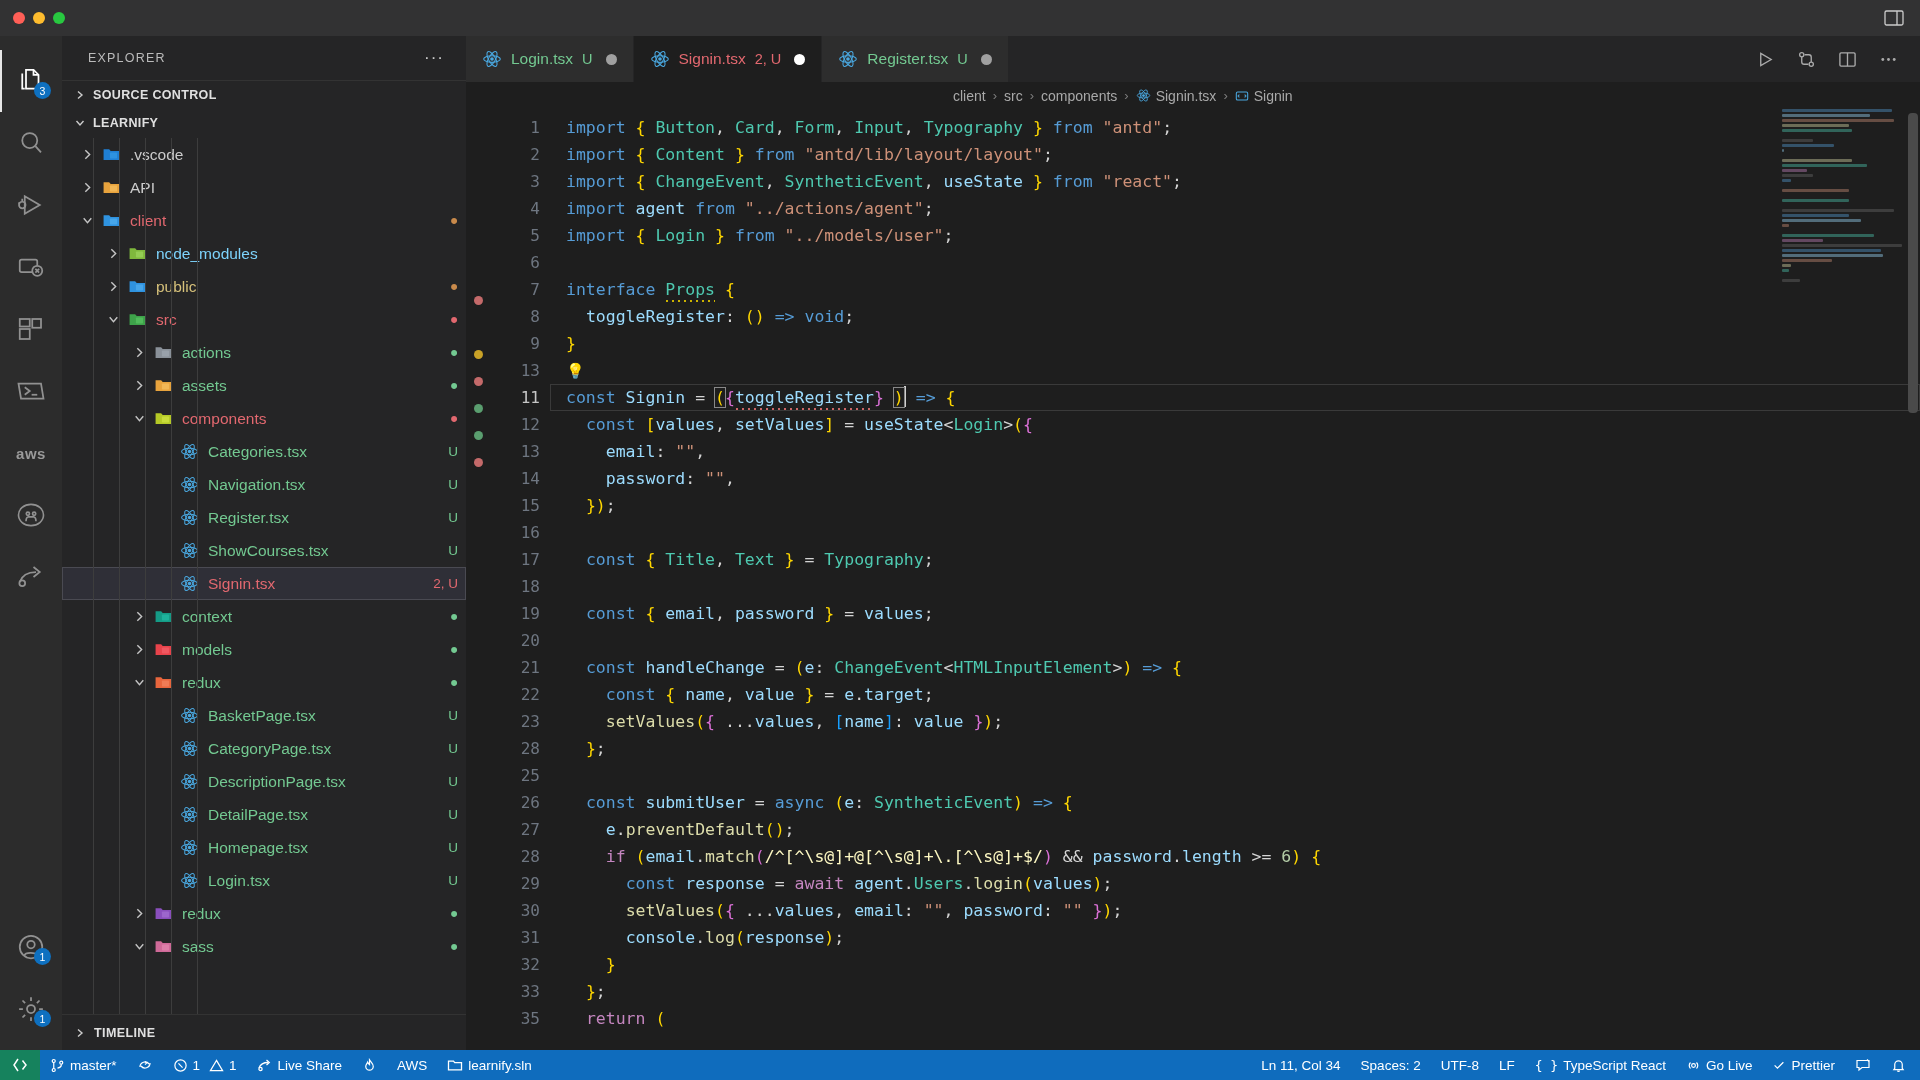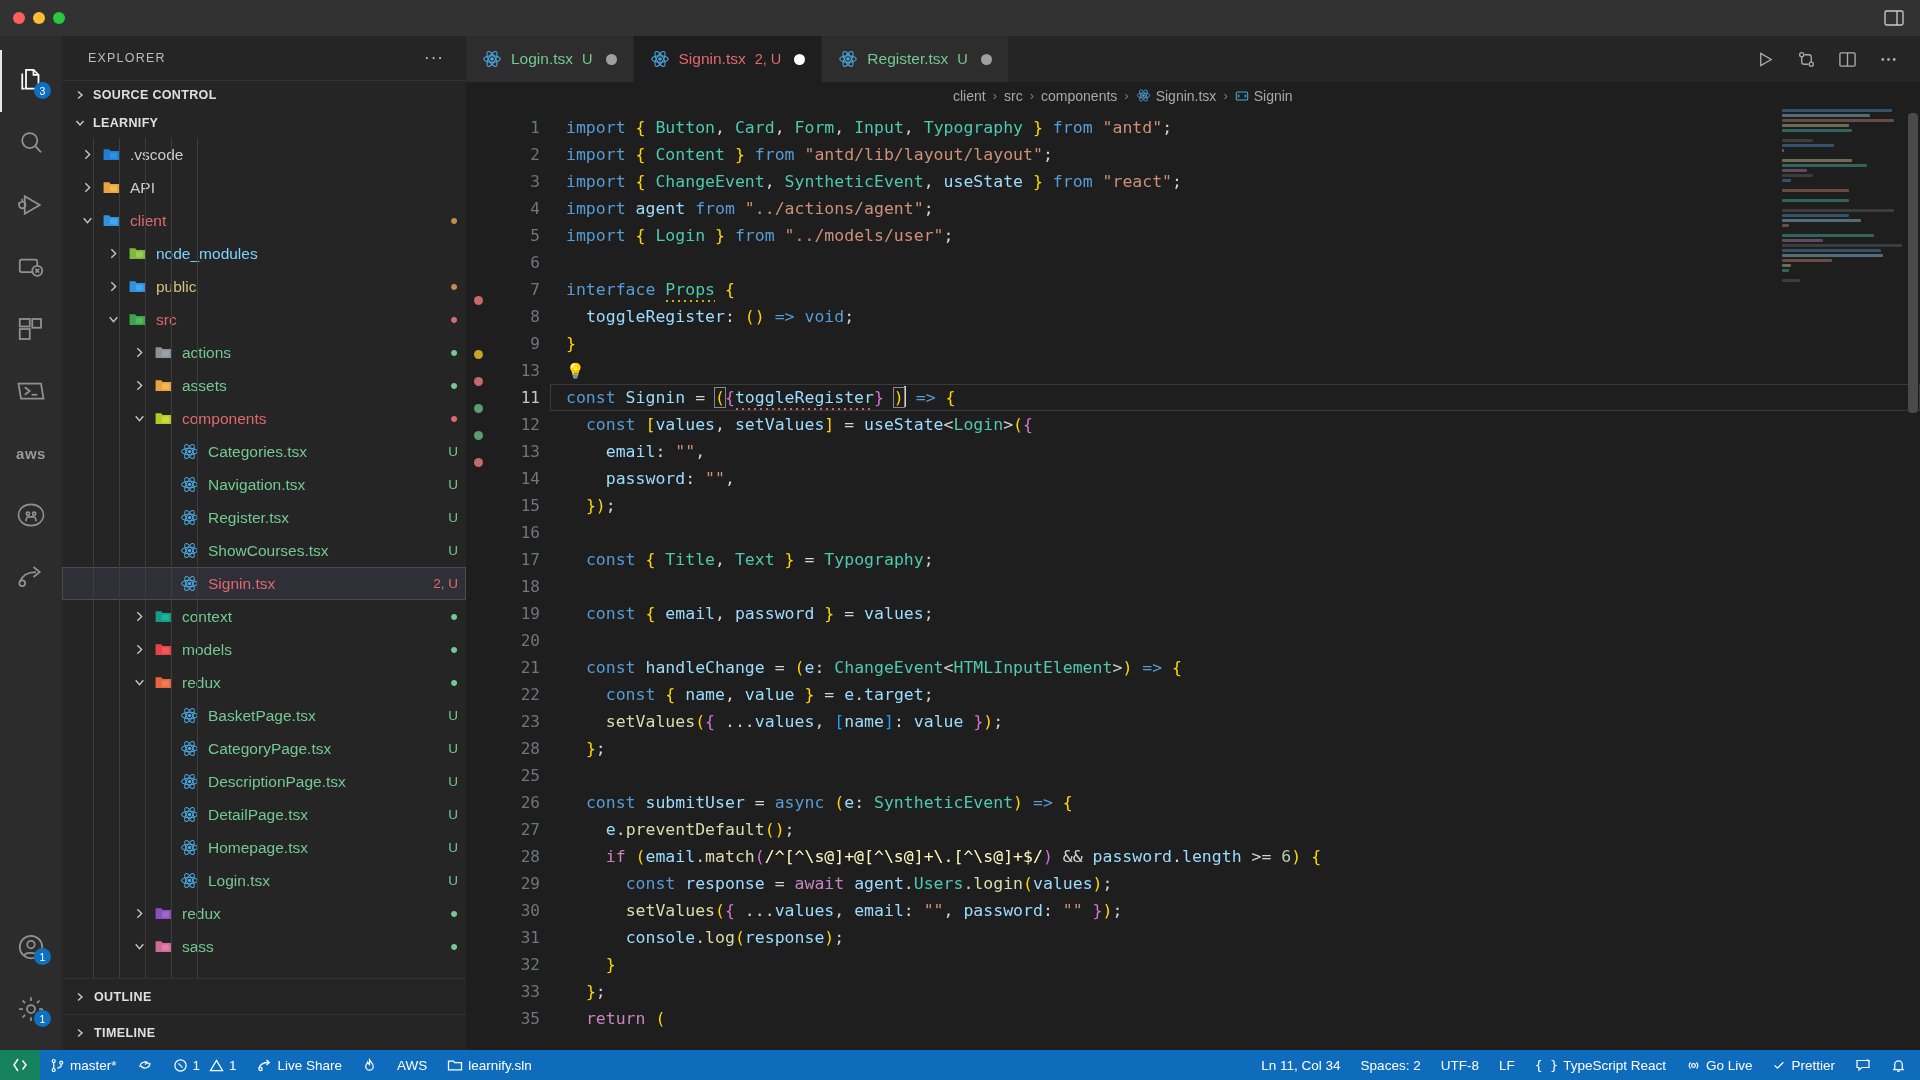--- a/index.html
+++ b/index.html
@@ -707,28 +707,20 @@
             <span class="suffix" style="color:#73c991;font-size:22px;line-height:10px">•</span>
           </div>
           <div class="guide" style="left: 31px;"></div>
           <div class="guide" style="left: 57px;"></div>
           <div class="guide" style="left: 83px;"></div>
           <div class="guide" style="left: 109px;"></div>
           <div class="guide" style="left: 135px;"></div>
         </div>
 
       <div class="bottom-panels">
-        <div class="bp">
-          <span>
-            <svg width="12" height="12" viewBox="0 0 12 12" fill="none" stroke="#cccccc" stroke-width="1.4">
-                <path d="M4 2.5L8 6l-4 3.5"></path>
-              </svg>
-          </span>
-          <span>OUTLINE</span>
-        </div>
         <div class="bp">
           <span>
             <svg width="12" height="12" viewBox="0 0 12 12" fill="none" stroke="#cccccc" stroke-width="1.4">
                 <path d="M4 2.5L8 6l-4 3.5"></path>
               </svg>
           </span>
           <span>TIMELINE</span>
         </div>
       </div>
     </div>

